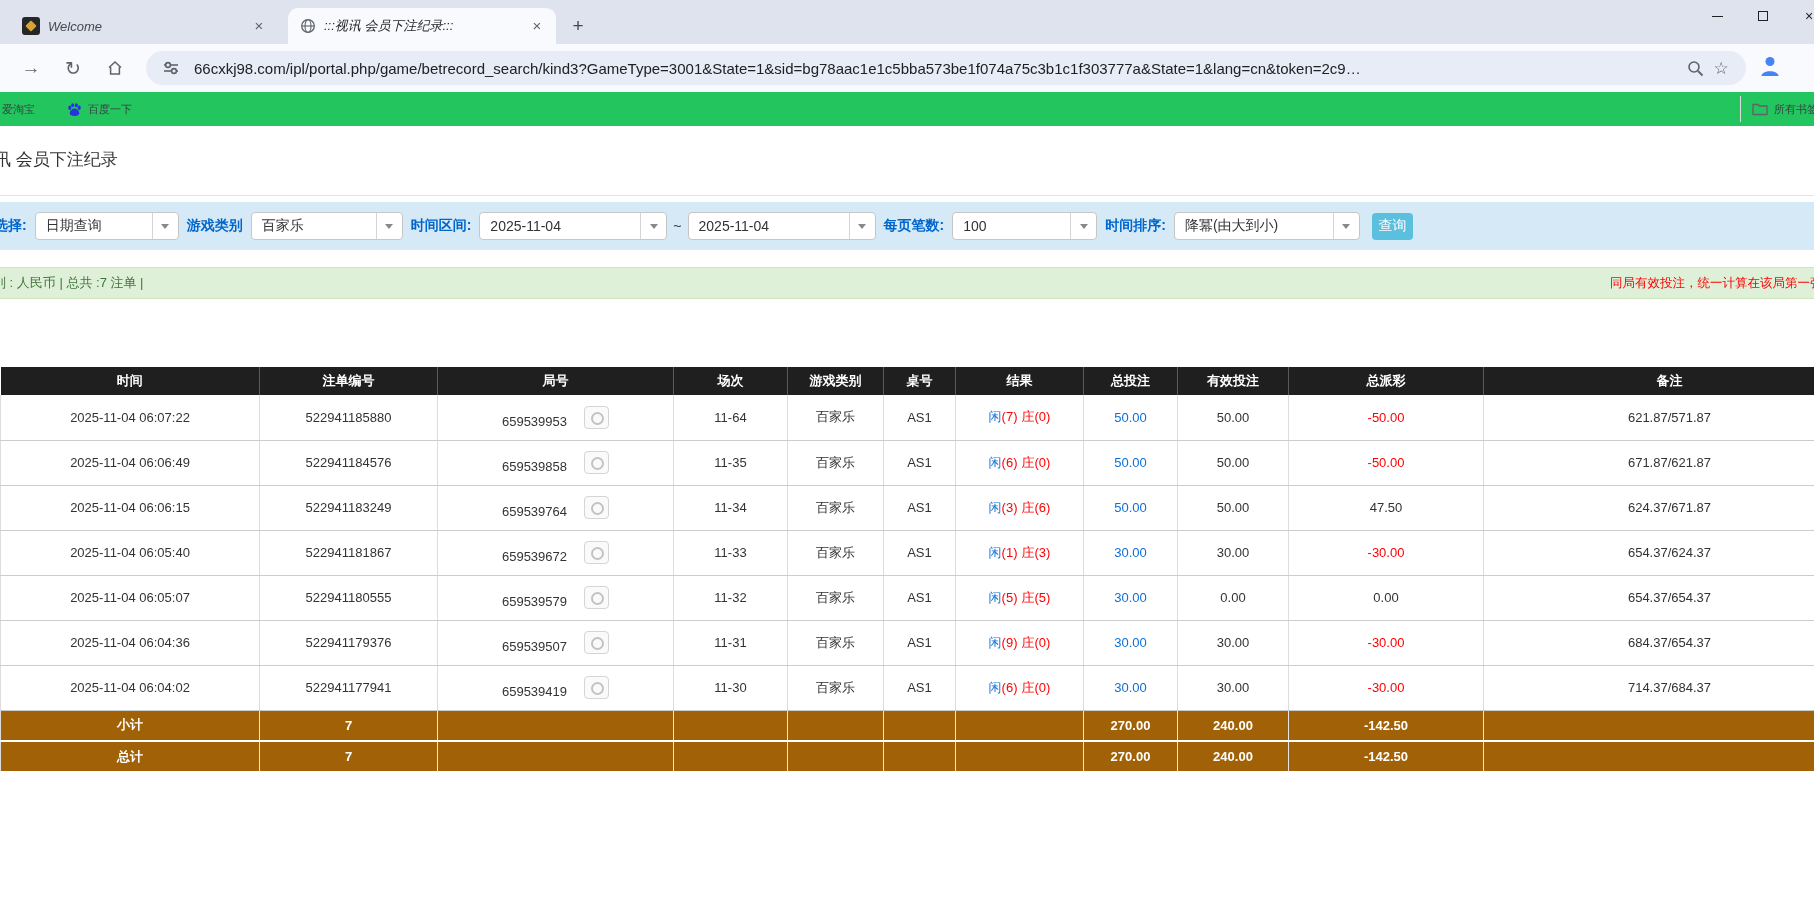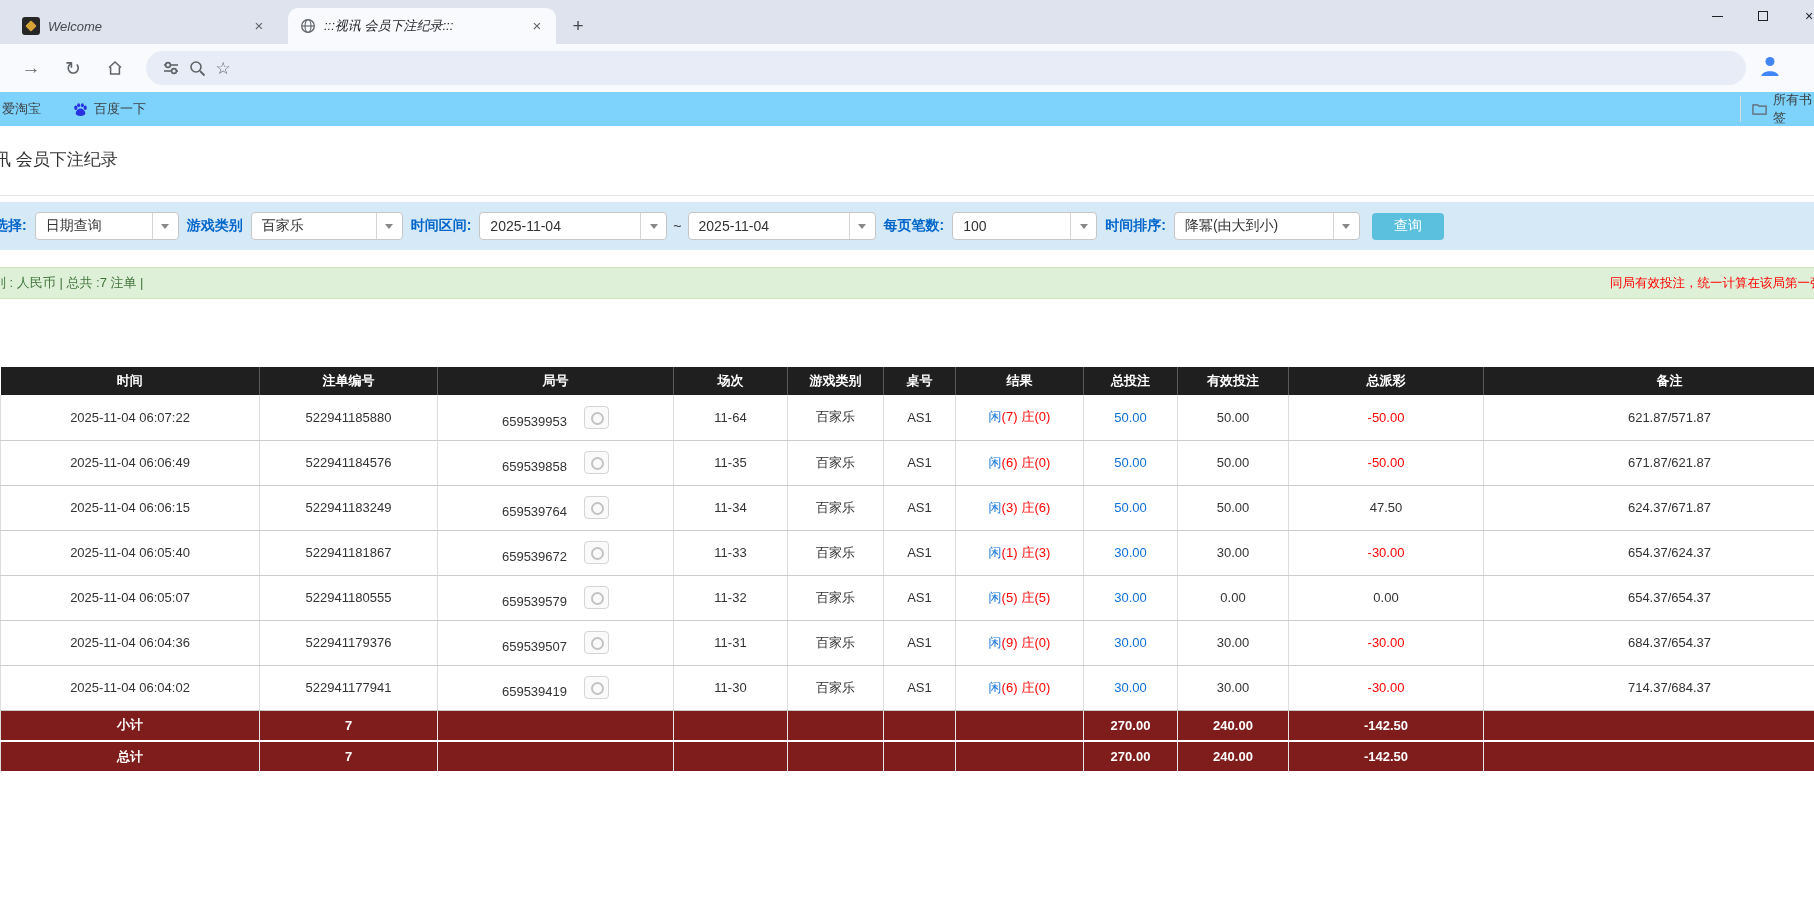--- a/index.html
+++ b/index.html
@@ -25,41 +25,41 @@
 
   .toolbar { height:48px; background:#f8fafd; display:flex; align-items:center; padding-left:14px; }
   .navic { width:34px; height:34px; display:flex; align-items:center; justify-content:center;
            font-size:19px; color:#5f6368; margin-right:8px; }
   .omnibox { width:1600px; height:34px; background:#e7ecf7; border-radius:17px; margin-left:6px;
              display:flex; align-items:center; padding:0 12px; }
   .omnibox .url { flex:1; font-size:15px; color:#202124; white-space:nowrap; overflow:hidden; margin-left:10px; }
   .obic { flex:none; width:26px; display:flex; align-items:center; justify-content:center; color:#5f6368; font-size:17px; }
   .avatar { margin-left:12px; flex:none; }
 
-  .bookmarks { height:34px; background:#7dd3fc; display:flex; align-items:center; font-size:13px;
+  .bookmarks { height:34px; background:#22c55e; display:flex; align-items:center; font-size:11px;
                color:#3c4043; position:relative; }
   .bm { display:flex; align-items:center; gap:6px; }
   .bm-right { position:absolute; left:1752px; display:flex; align-items:center; gap:6px; width:70px; overflow:hidden; }
   .bm-sep { position:absolute; left:1740px; top:4px; width:1px; height:26px; background:#dadce0; }
 
   
   .page { background:#fff; }
   .page-title { font-size:17px; color:#333; margin:22px 0 0 -23px; white-space:nowrap; }
   .title-rule { border-bottom:1px solid #e4e4e4; margin-top:24px; }
 
   .filterbar { background:#d6e9f6; height:48px; display:flex; align-items:center; margin-top:6px; }
   .frow { display:flex; align-items:center; margin-left:-14px; white-space:nowrap; }
   .flabel { color:#0066cc; font-weight:bold; font-size:14px; margin:0 8px; }
   .ctrl { background:#fff; border:1px solid #c6c6c6; border-radius:4px; height:28px;
           display:flex; align-items:center; font-size:14px; color:#333; }
   .ctrl .val { padding:0 10px; flex:1; }
   .caretbox { width:26px; height:100%; border-left:1px solid #d5d5d5; display:flex; align-items:center; justify-content:center; }
   .caret { width:0; height:0; border-left:4px solid transparent; border-right:4px solid transparent; border-top:5px solid #888; }
   .tilde { margin:0 6px; color:#333; font-size:14px; }
-  .btn-search { background:#5bc0de; color:#fff; border:none; border-radius:4px; height:27px; width:72px;
+  .btn-search { background:#5bc0de; color:#fff; border:none; border-radius:4px; height:27px; width:41px;
                 font-size:14px; margin-left:12px; font-family:inherit; }
 
   .greenbar { background:#dff0d8; border-top:1px solid #cfe6bd; border-bottom:1px solid #cfe6bd;
               height:32px; margin-top:17px; position:relative; display:flex; align-items:center;
               font-size:13px; color:#41753c; }
   .greenbar .left { margin-left:-20px; white-space:nowrap; }
   .greenbar .notice { position:absolute; left:1610px; color:#ff0000; font-size:12.5px; white-space:nowrap; }
 
   
   table.bets { border-collapse:collapse; table-layout:fixed; width:1855px; margin-top:68px;
@@ -70,21 +70,21 @@
                   background:#fff; }
   table.bets tr td:first-child { border-left:1px solid #ddd; }
   .blue { color:#0d6fd8; }
   .red  { color:#ff0000; }
   .banker { margin-left:4px; }
   .roundwrap { display:inline-flex; align-items:flex-end; gap:17px; }
   .replay { width:25px; height:23px; background:#fafafa; border:1px solid #d5d5d5; border-radius:4px;
             position:relative; display:inline-block; }
   .replay::before { content:""; position:absolute; left:6px; top:5px; width:9px; height:9px;
                     border:2px solid #c3c3c3; border-radius:50%; }
-  tr.sum td { background:#7f1d1d; color:#fff; height:31px; border-right:1px solid #e6e6e6;
+  tr.sum td { background:#a16207; color:#fff; height:31px; border-right:1px solid #e6e6e6;
               border-bottom:2px solid #fff; font-weight:bold; }
 </style>
 </head>
 <body>
 
 <div class="tabstrip">
   <div class="tab">
     <span class="fav-welcome"></span>
     <span class="title">Welcome</span>
     <span class="x">×</span>
@@ -122,20 +122,21 @@
   </div>
   <div class="omnibox">
     <span class="obic">
       <svg width="16" height="16" viewBox="0 0 16 16">
         <line x1="1" y1="5" x2="15" y2="5" stroke="#5f6368" stroke-width="1.6"></line>
         <circle cx="5" cy="5" r="2.4" fill="#e7ecf7" stroke="#5f6368" stroke-width="1.6"></circle>
         <line x1="1" y1="11" x2="15" y2="11" stroke="#5f6368" stroke-width="1.6"></line>
         <circle cx="11" cy="11" r="2.4" fill="#e7ecf7" stroke="#5f6368" stroke-width="1.6"></circle>
       </svg>
     </span>
+    <span class="url">66cxkj98.com/ipl/portal.php/game/betrecord_search/kind3?GameType=3001&amp;State=1&amp;sid=bg78aac1e1c5bba573be1f074a75c3b1c1f303777a&amp;State=1&amp;lang=cn&amp;token=2c9…</span>
     <span class="obic">
       <svg width="17" height="17" viewBox="0 0 17 17">
         <circle cx="7" cy="7" r="5" fill="none" stroke="#5f6368" stroke-width="1.6"></circle>
         <line x1="11" y1="11" x2="15.5" y2="15.5" stroke="#5f6368" stroke-width="1.8"></line>
       </svg>
     </span>
     <span class="obic">☆</span>
   </div>
   <span class="avatar">
     <svg width="24" height="24" viewBox="0 0 24 24">

